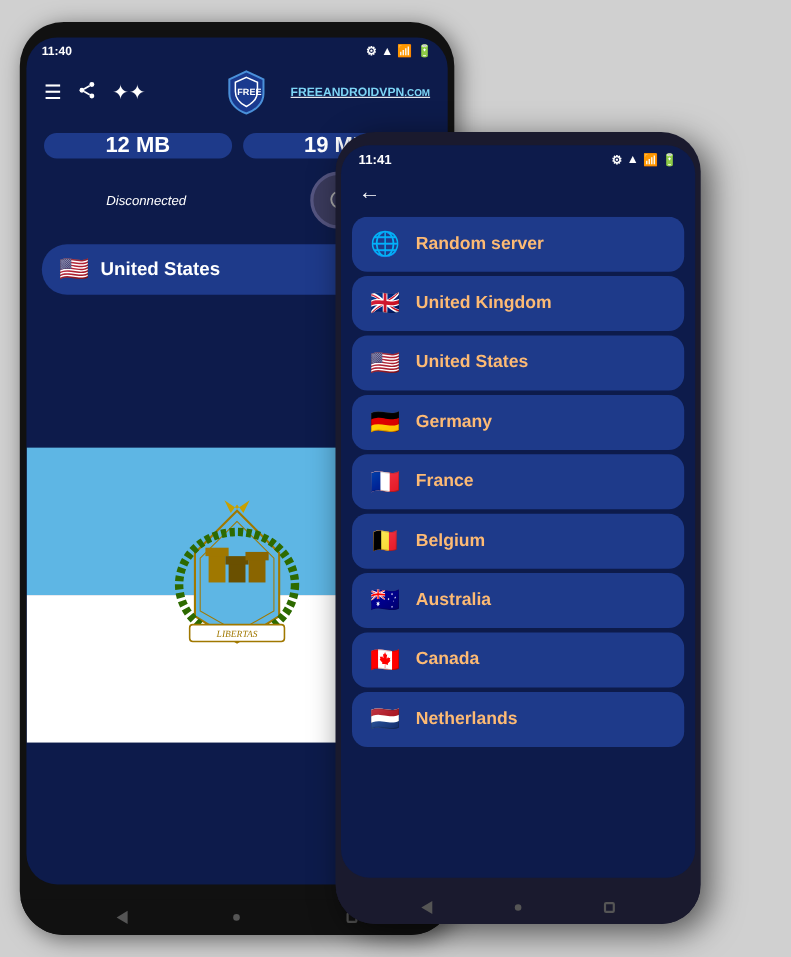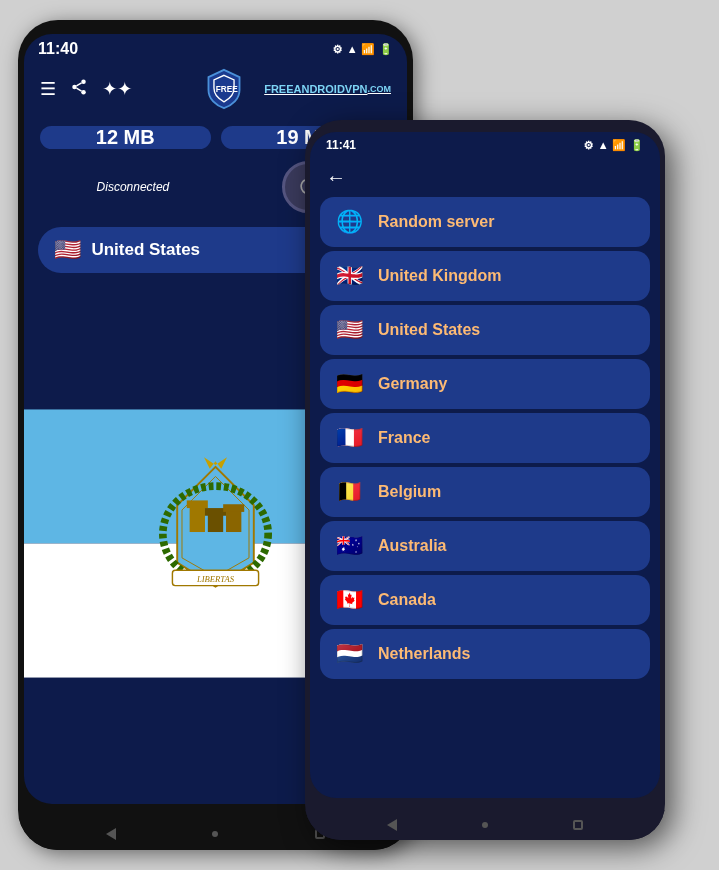--- a/index.html
+++ b/index.html
@@ -52,21 +52,21 @@
     
     .status-bar {
       display: flex;
       align-items: center;
       justify-content: space-between;
       padding: 6px 14px 4px;
       color: white;
       font-size: 13px;
       font-weight: bold;
     }
-    .status-bar .time { font-weight: bold; font-size: 16px; }
+    .status-bar .time { font-weight: bold; font-size: 11px; }
     .status-icons {
       display: flex;
       gap: 4px;
       align-items: center;
       font-size: 11px;
     }
 
     
     .top-nav {
       display: flex;
@@ -209,21 +209,21 @@
       border-bottom: 6px solid transparent;
       border-right: 10px solid #555;
     }
     .nav-sq { width: 10px; height: 10px; border: 2px solid #555; border-radius: 2px; }
 
     
     .phone2 {
       position: absolute;
       left: 305px;
       top: 120px;
-      width: 360px;
+      width: 332px;
       height: 720px;
       background: #1a1a2e;
       border-radius: 36px;
       box-shadow: 8px 8px 30px rgba(0,0,0,0.6);
       overflow: hidden;
       display: flex;
       flex-direction: column;
     }
 
     .phone2-screen {

